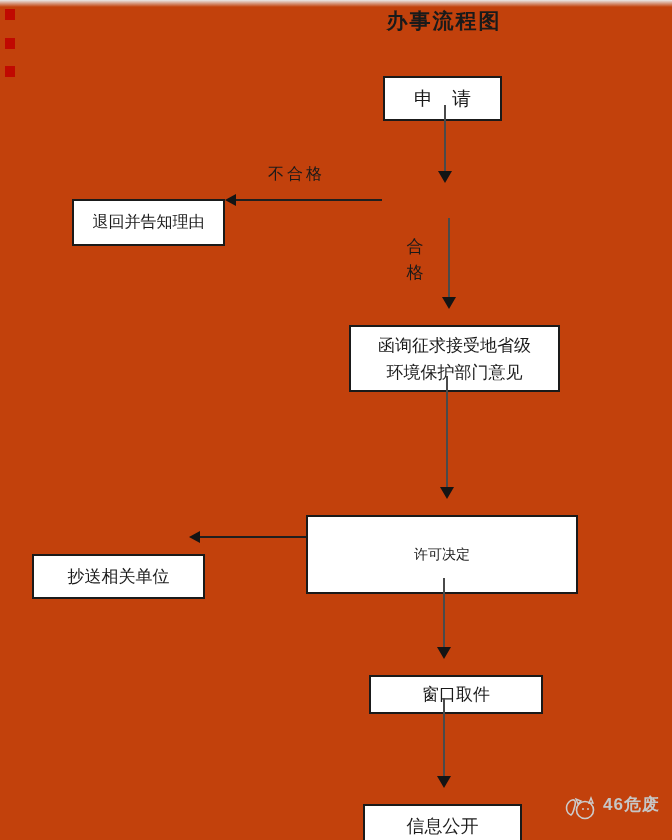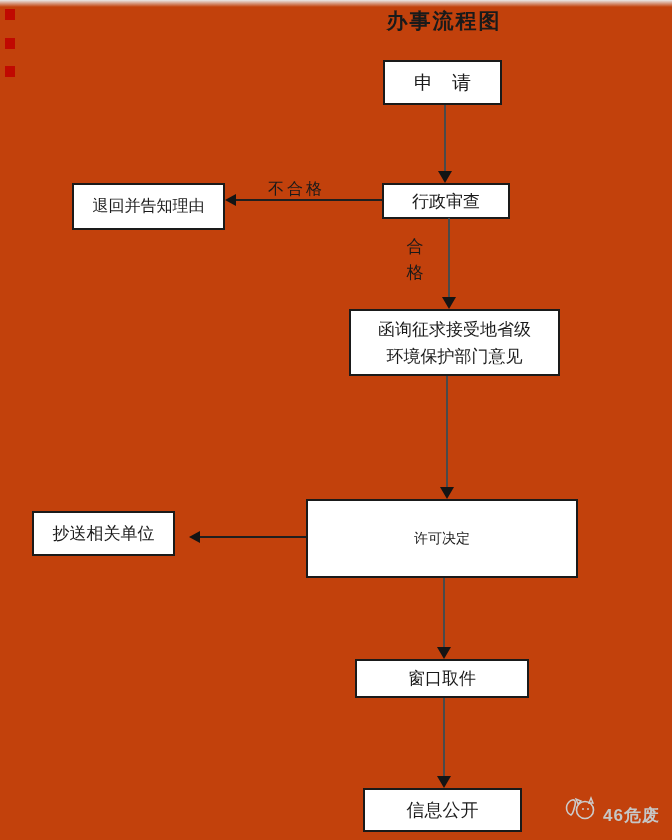--- a/index.html
+++ b/index.html
@@ -23,28 +23,29 @@
   }
   .node{
     position:absolute;
     border:2px solid #1a1a1a;
     background:#ffffff;
     display:flex;align-items:center;justify-content:center;
     text-align:center;
     font-size:17px;
     box-sizing:border-box;
     white-space:pre;
+    margin-top:16px;
   }
   #n-apply   {left:383px;top:60px; width:119px;height:45px;font-size:19px;}
   #n-review  {left:382px;top:183px;width:128px;height:36px;}
   #n-return  {left:72px; top:183px;width:153px;height:47px;font-size:16px;}
   #n-consult {left:349px;top:309px;width:211px;height:67px;line-height:27px;white-space:normal;padding:0 20px;box-sizing:border-box;}
   #n-decision{left:306px;top:499px;width:272px;height:79px;font-size:14px;}
-  #n-copy    {left:32px; top:511px;width:143px;height:45px;}
-  #n-pickup  {left:355px;top:659px;width:174px;height:39px;}
+  #n-copy    {left:32px; top:538px;width:173px;height:45px;}
+  #n-pickup  {left:369px;top:659px;width:174px;height:39px;}
   #n-publish {left:363px;top:788px;width:159px;height:44px;font-size:18px;}
 
   .vline{position:absolute;width:2px;background:#4a4a4a;}
   .hline{position:absolute;height:2px;background:#1f1f1f;}
   .ah-down{
     position:absolute;width:0;height:0;
     border-left:7px solid transparent;border-right:7px solid transparent;
     border-top:12px solid #141414;
   }
   .ah-left{
@@ -53,52 +54,51 @@
     border-right:11px solid #141414;
   }
   #l-1{left:444px;top:105px;height:67px;}  #h-1{left:438px;top:171px;}
   #l-2{left:448px;top:218px;height:80px;}  #h-2{left:442px;top:297px;}
   #l-3{left:446px;top:376px;height:112px;} #h-3{left:440px;top:487px;}
   #l-4{left:443px;top:578px;height:70px;}  #h-4{left:437px;top:647px;}
   #l-5{left:443px;top:698px;height:79px;}  #h-5{left:437px;top:776px;}
   #l-6{left:236px;top:199px;width:146px;}  #h-6{left:225px;top:194px;}
   #l-7{left:200px;top:536px;width:106px;}  #h-7{left:189px;top:531px;}
 
-  .edge-label{position:absolute;font-size:16px;white-space:nowrap;margin-top:15px;}
+  .edge-label{position:absolute;font-size:16px;white-space:nowrap;}
   #lbl-fail{left:268px;top:164px;letter-spacing:3px;}
   .pass-label{position:absolute;left:404px;top:234px;width:22px;
     font-size:17px;line-height:26px;text-align:center;}
   .pass-label span{display:block;}
 
   .red-mark{position:absolute;left:5px;width:10px;height:11px;
     background:#c00000;opacity:.85;}
   #rm-1{top:9px;} #rm-2{top:38px;} #rm-3{top:66px;}
 
   .watermark{
     position:absolute;left:563px;top:793px;
-    display:flex;align-items:flex-end;gap:4px;
+    display:flex;align-items:flex-start;gap:4px;
     color:#c6c6c6;
   }
   .watermark .wm-text{font-size:17px;font-weight:bold;letter-spacing:1px;}
 </style>
 </head>
 <body>
 
 <div id="canvas">
 
   <div id="top-shade"></div>
 
   <div class="red-mark" id="rm-1"></div>
   <div class="red-mark" id="rm-2"></div>
   <div class="red-mark" id="rm-3"></div>
 
   <div class="page-title">办事流程图</div>
 
   <div class="node" id="n-apply">申　请</div>
-  <div class="node" id="n-review">行政审查</div>
   <div class="node" id="n-return">退回并告知理由</div>
   <div class="node" id="n-consult">函询征求接受地省级环境保护部门意见</div>
   <div class="node" id="n-decision">许可决定</div>
   <div class="node" id="n-copy">抄送相关单位</div>
   <div class="node" id="n-pickup">窗口取件</div>
   <div class="node" id="n-publish">信息公开</div>
 
   <div class="vline" id="l-1"></div>
   <div class="ah-down" id="h-1"></div>
 

